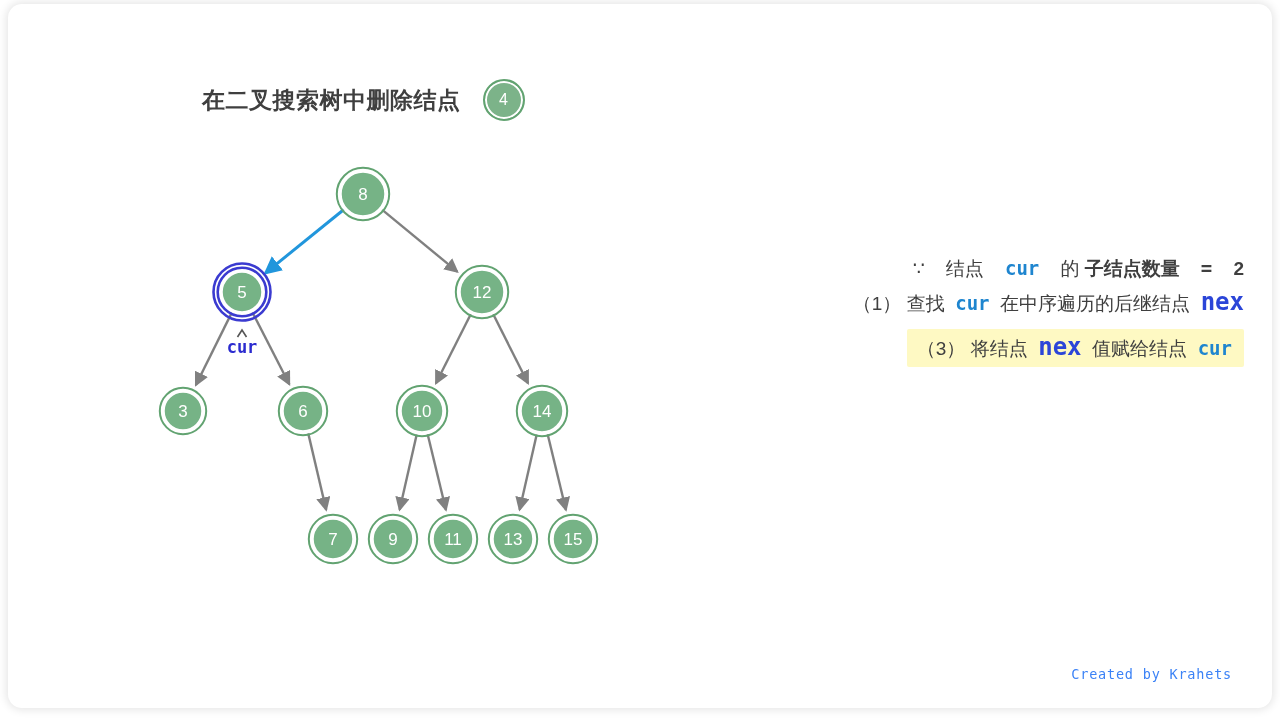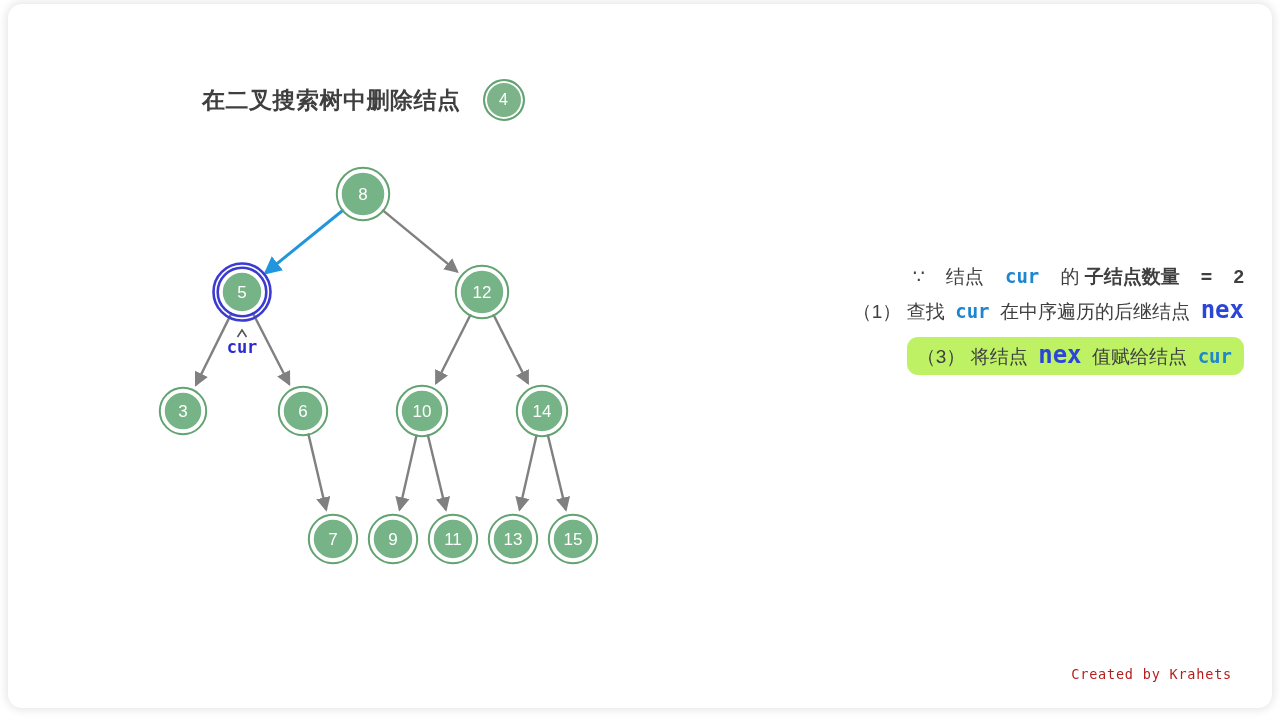--- a/index.html
+++ b/index.html
@@ -133,21 +133,21 @@
     white-space: nowrap;
     font-size: 19px;
   }
   .ln.step-head {
     font-weight: bold;
     font-size: 19.5px;
     margin-left: 23px;
   }
   .ln.reason {
     margin-left: 38px;
-    margin-top: 20px;
+    margin-top: 12px;
     font-size: 19px;
     color: #3f3f3f;
   }
   .ln.substep {
     margin-left: 23px;
     margin-top: 6px;
     font-size: 19px;
   }
   #step2-head { margin-top: 36px; }
 
@@ -164,33 +164,33 @@
     font-size: 24px;
   }
   .bold { font-weight: bold; }
   .mono-eq {
     font-family: "DejaVu Sans Mono", "Liberation Mono", monospace;
     font-weight: bold;
   }
 
   .hl-row {
     display: inline-block;
-    background: #bef264;
-    border-radius: 11px;
+    background: #fef9c3;
+    border-radius: 2px;
     padding: 4px 12px 5px 10px;
     margin-left: 13px;
     margin-top: 6px;
   }
 
   
   #footer {
     position: absolute;
     right: 40px;
     bottom: 26px;
-    color: #b91c1c;
+    color: #3b82f6;
     font-family: "DejaVu Sans Mono", "Liberation Mono", monospace;
     font-size: 13.5px;
     letter-spacing: 0.8px;
     margin-left: 19px;
   }
 </style>
 </head>
 <body>
 
 <div id="stage">

